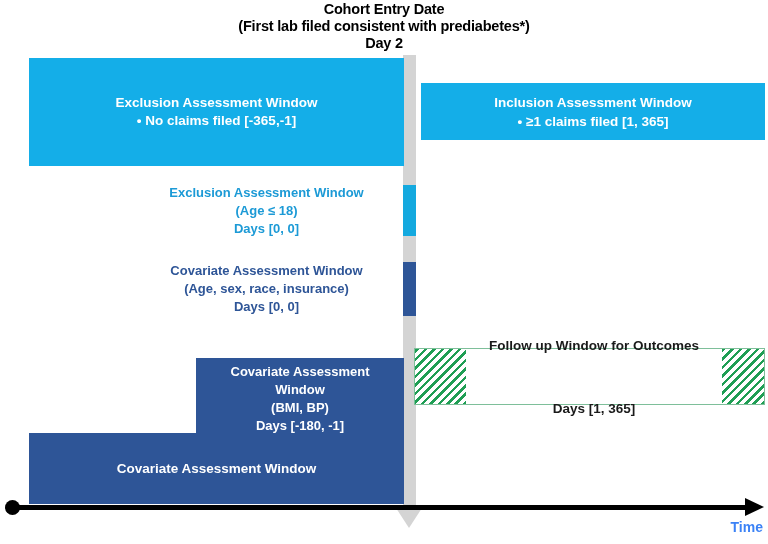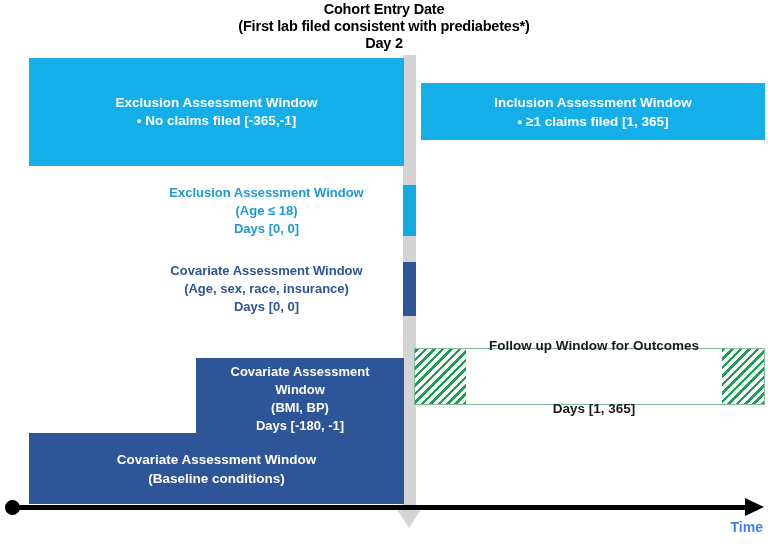--- a/index.html
+++ b/index.html
@@ -221,21 +221,20 @@
     <div class="hatch left"></div>
     <div class="hatch right"></div>
     <div class="followup-text">
       <span class="line">Follow up Window for Outcomes</span>
       <span class="line">Days [1, 365]</span>
     </div>
   </div>
 
   <div class="box navy" style="left:29px; top:433px; width:375px; height:71px; font-size:13.5px; line-height:19px;">
     <span class="line">Covariate Assessment Window</span>
-    <span class="line">(Baseline conditions)</span>
   </div>
 
   <div class="axis-dot"></div>
   <div class="axis-line"></div>
   <div class="axis-arrow"></div>
   <div class="axis-label">Time</div>
 
 </div>
 
 </body></html>

